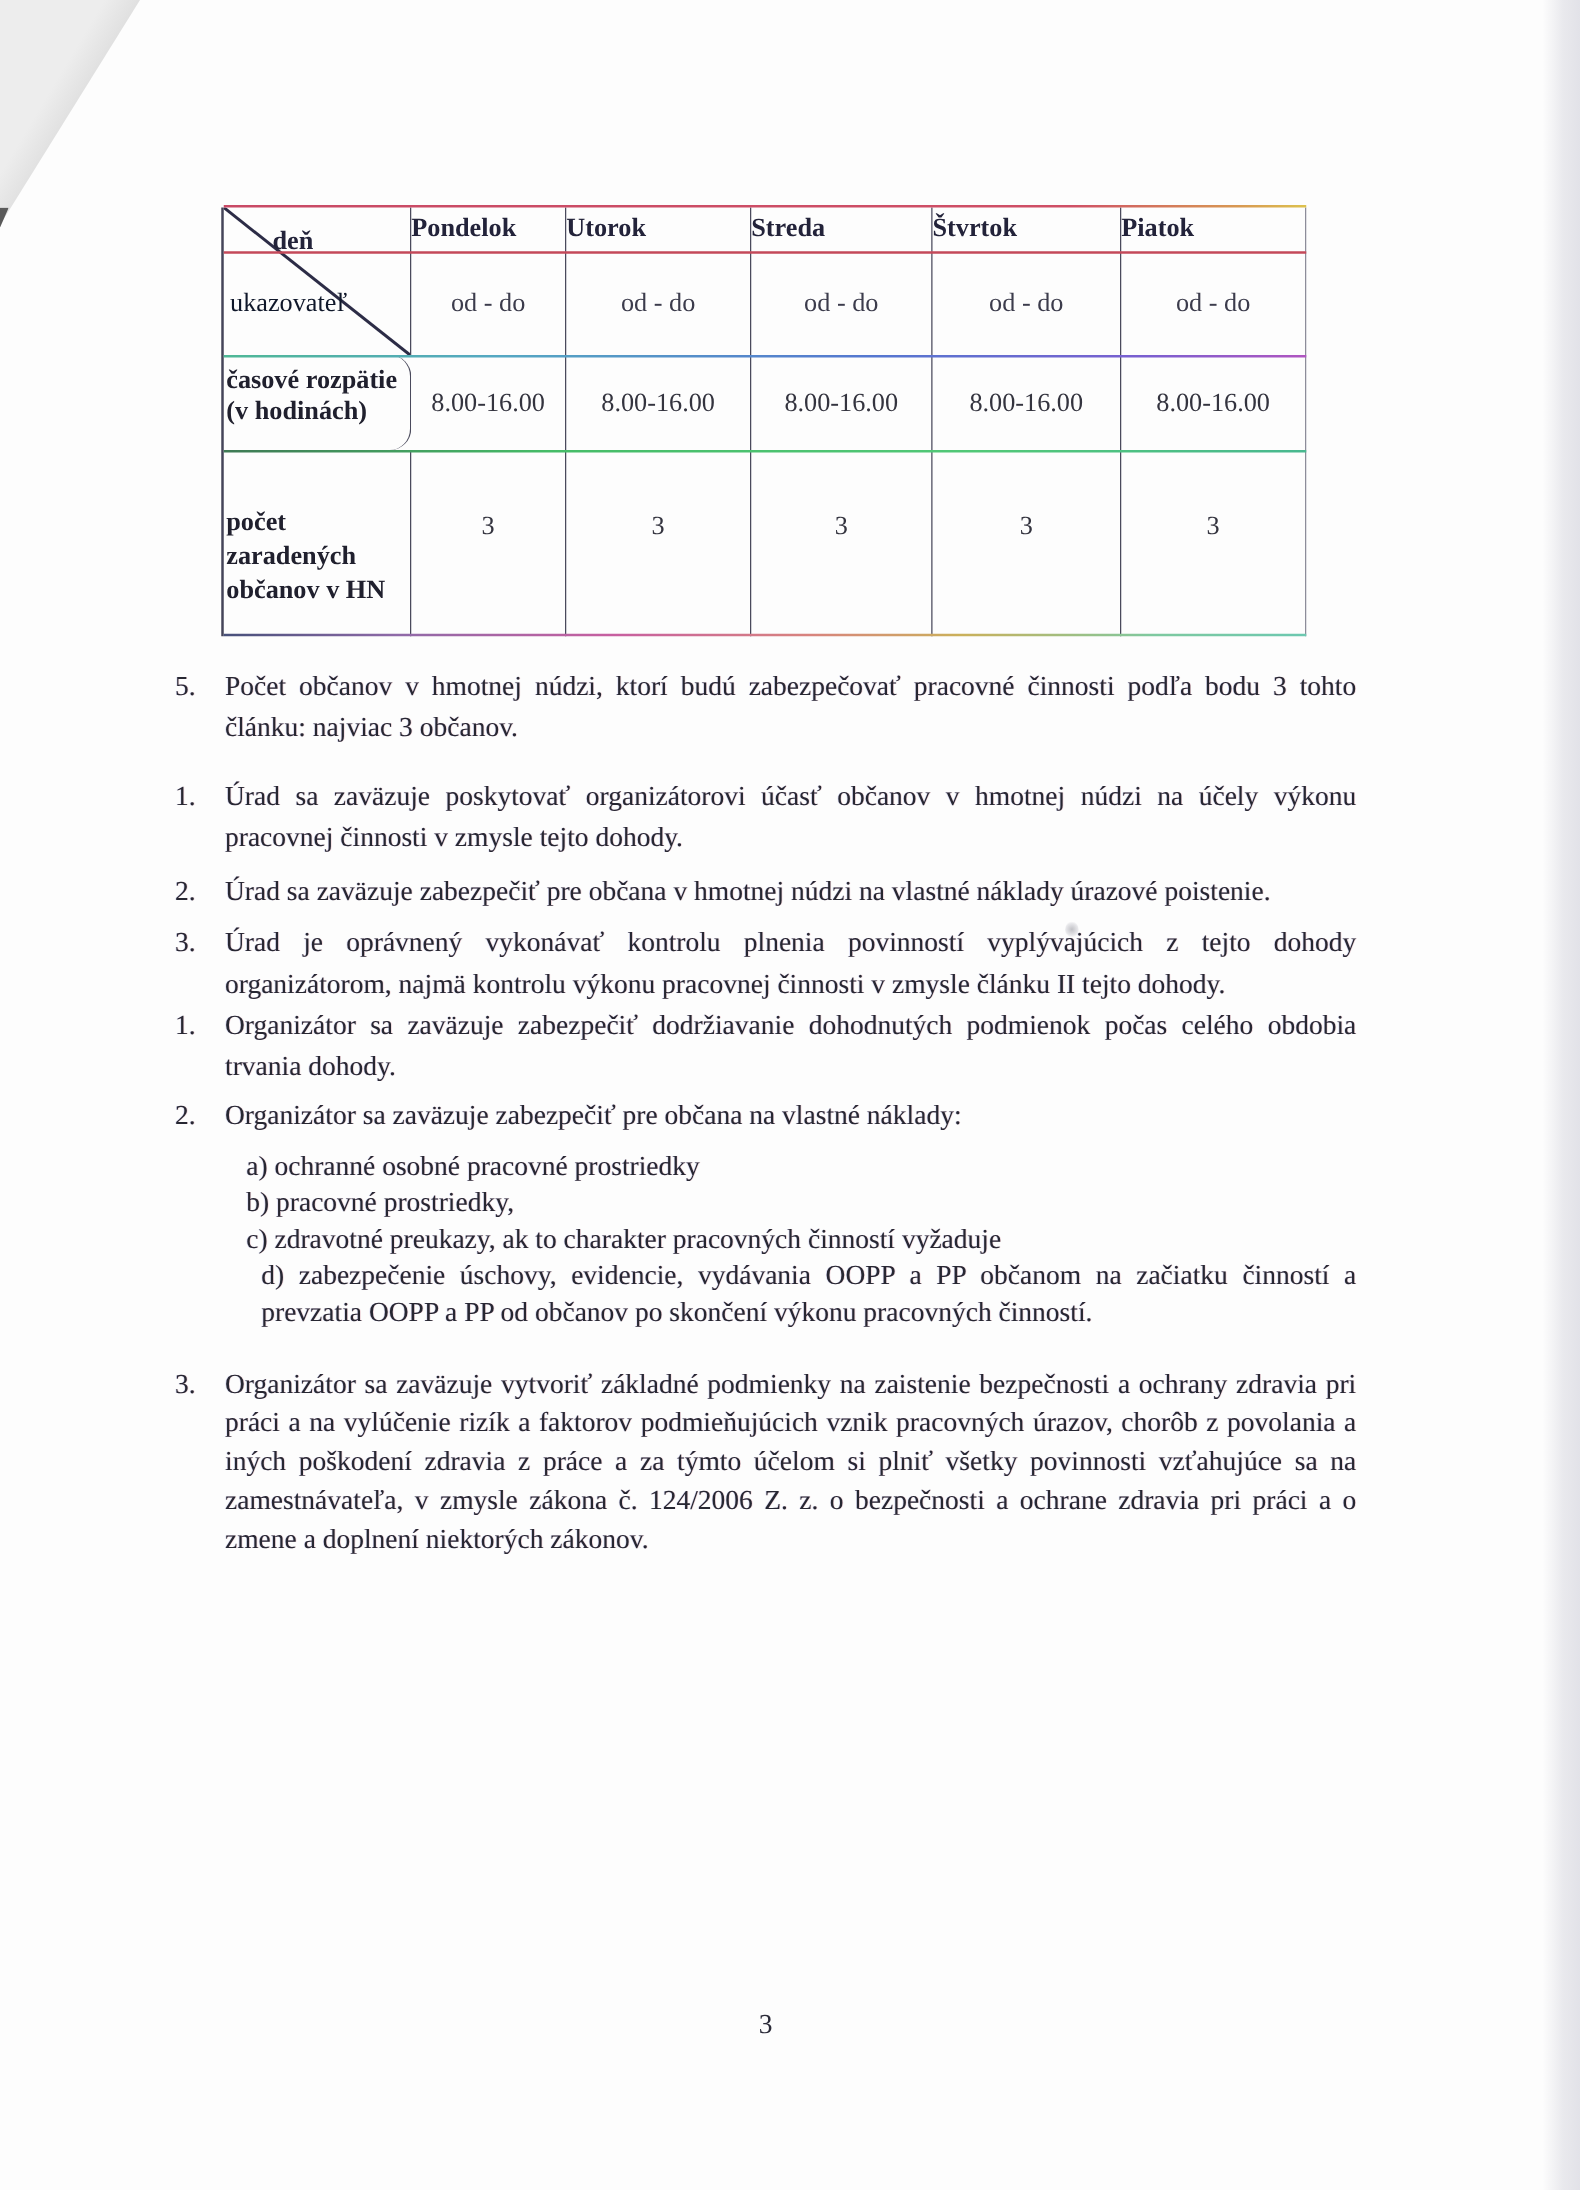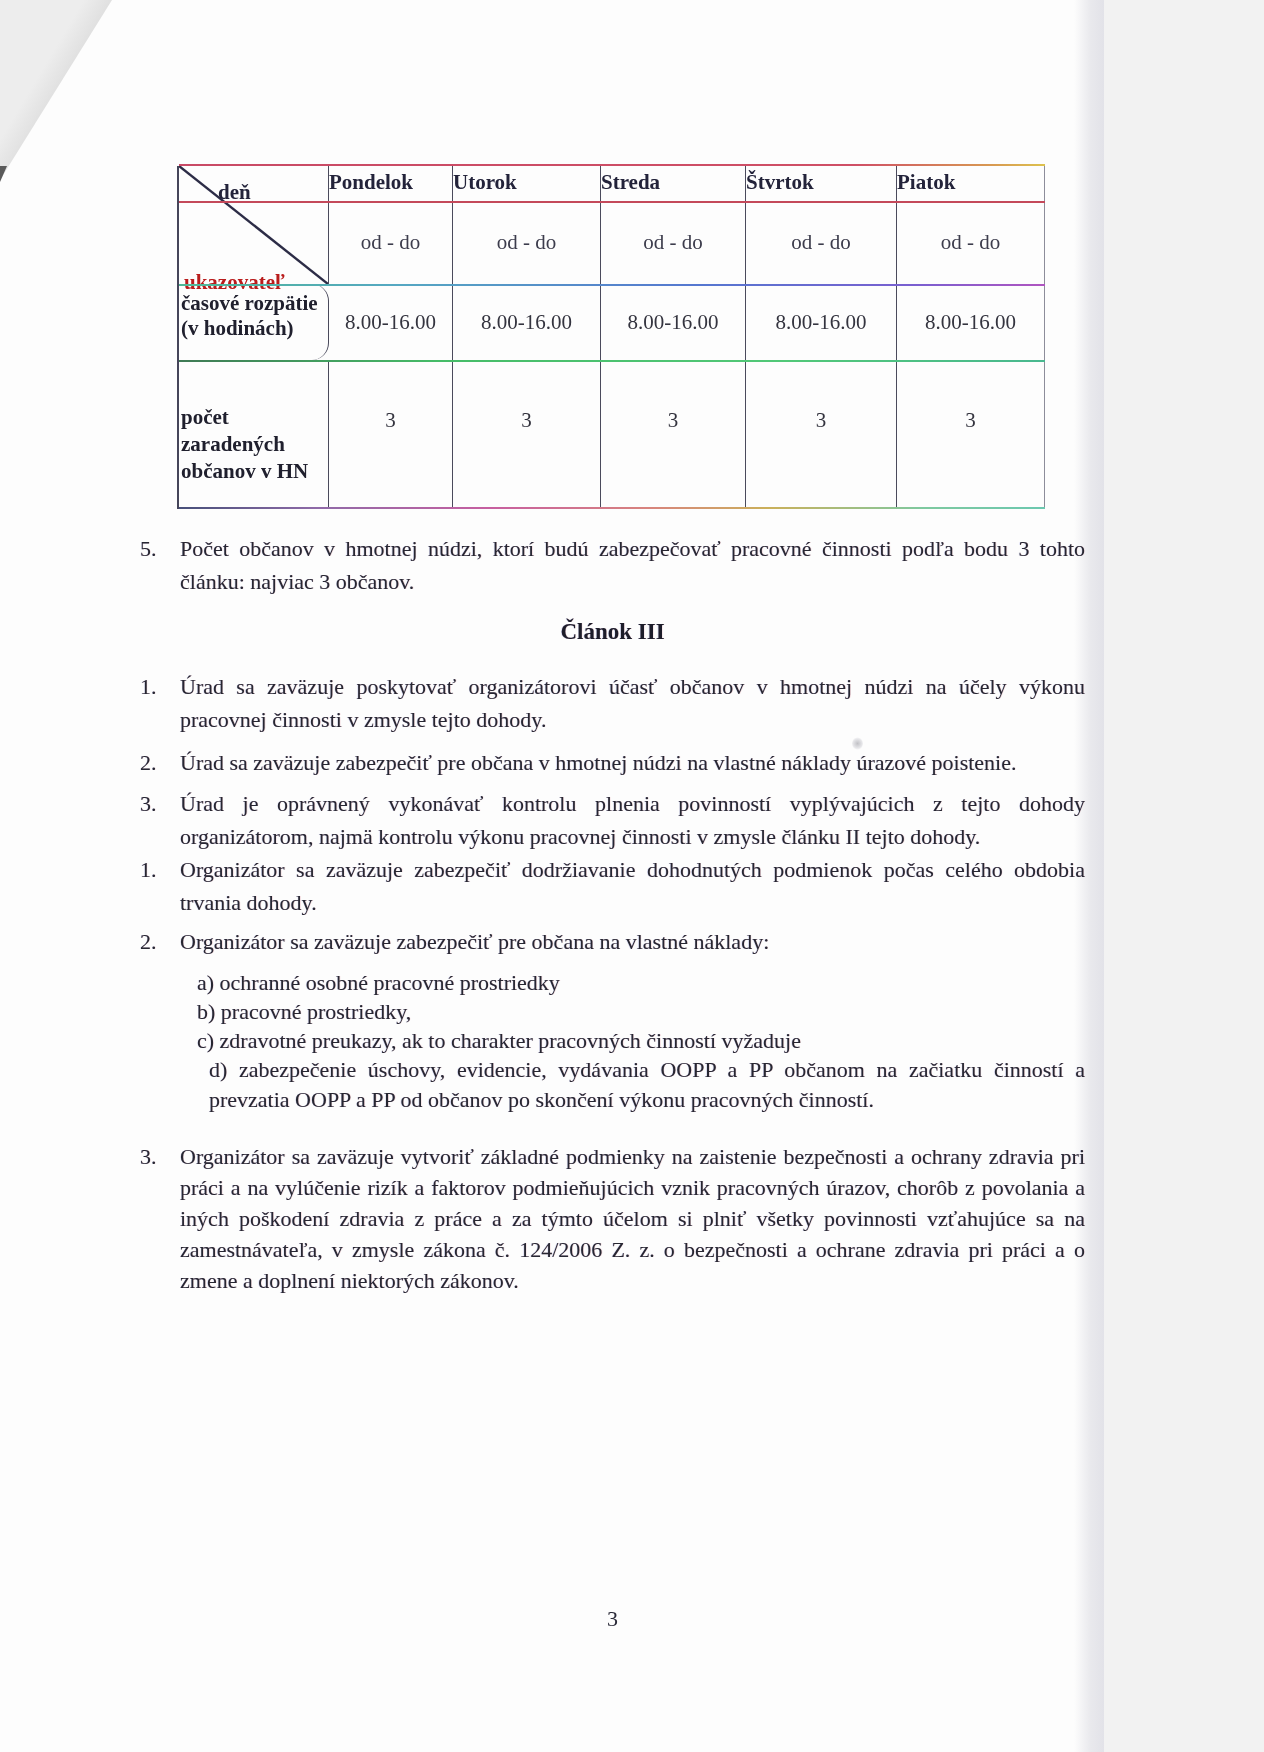--- a/index.html
+++ b/index.html
@@ -2,21 +2,21 @@
 <html><head>
 <meta charset="utf-8">
 <style>
   html,body{margin:0;padding:0;}
   body{
     width:1264px;height:1752px;
     background:#f2f2f2;
     font-family:"Liberation Serif","DejaVu Serif",serif;
   }
   .page{
-    position:relative;width:1104px;height:1752px;
+    position:relative;width:1264px;height:1752px;
     background:#fdfdfd;overflow:hidden;
     color:#272732;
   }
   
   .corner-fold{
     position:absolute;left:0;top:0;width:112px;height:180px;
     background:linear-gradient(121deg,#ededed 38%,#d9d9d9 58%,#b9b9b9 76%,#8f8f8f 90%,#606060 99%);
     clip-path:polygon(0 0,112px 0,0 180px);
   }
   .corner-tick{
@@ -45,21 +45,21 @@
   .l-top{top:-2px;background:linear-gradient(90deg,#c94a66 0%,#cf4f66 78%,#d89a52 94%,#ddc24e 100%);}
   .l-days{top:35px;left:150px;background:#c4495a;}
   .l-oddo{top:118px;background:linear-gradient(90deg,#4fb896 0%,#55a8c2 25%,#5577d0 60%,#7a5fd0 85%,#b055c0 100%);}
   .l-hours{top:194px;background:linear-gradient(90deg,#3f7a55 0%,#46bc68 30%,#52c878 70%,#49b890 100%);}
   .l-bottom{top:341px;background:linear-gradient(90deg,#47507a 0%,#8f6aa8 16%,#c75fa0 36%,#d8837e 54%,#cbb05a 68%,#7ec9a0 86%,#6cc8b0 100%);}
   .cell{border-right:1.6px solid #4a4a5c;position:relative;box-sizing:border-box;}
   .cell.last{border-right:1.8px solid #8d8d9a;}
   .corner-cell{grid-column:1;grid-row:1 / 3;}
   .corner-cell svg{position:absolute;left:0;top:0;width:100%;height:100%;}
   .corner-top-label{position:absolute;left:39px;top:14px;font-weight:bold;color:#23233a;}
-  .corner-bottom-label{position:absolute;left:5px;top:64px;font-weight:bold;color:#b91c1c;margin-top:40px;}
+  .corner-bottom-label{position:absolute;left:5px;top:64px;font-weight:normal;color:#0f172a;}
   .day-cell{grid-row:1;text-align:left;font-weight:bold;color:#23233a;padding-top:4px;}
   .oddo-cell{grid-row:2;display:flex;align-items:center;justify-content:center;color:#3c3c4c;}
   .label-cell{font-weight:bold;color:#20202e;line-height:25px;}
   .time-label{grid-row:3;grid-column:1;padding:7px 2px 0 2px;border-radius:17px;}
   .time-cell{grid-row:3;display:flex;align-items:center;justify-content:center;color:#34343f;}
   .count-label{grid-row:4;grid-column:1;padding:44px 2px 0 2px;line-height:27px;}
   .count-cell{grid-row:4;text-align:center;padding-top:48px;color:#34343f;}
   
   .content{
     position:absolute;left:140px;top:532px;width:945px;
@@ -143,21 +143,20 @@
   </div>
 
   <div class="content">
 
     <div class="numbered mb18">
       <span class="num">5.</span>
       <div class="ptext">Počet občanov v hmotnej núdzi, ktorí budú zabezpečovať pracovné činnosti podľa bodu 3 tohto článku: najviac 3 občanov.</div>
     </div>
 
     <div class="h3-block">
-      <div class="article-head">Článok III</div>
     </div>
 
     <div class="numbered i-a">
       <span class="num">1.</span>
       <div class="ptext">Úrad sa zaväzuje poskytovať organizátorovi účasť občanov v hmotnej núdzi na účely výkonu pracovnej činnosti v zmysle tejto dohody.</div>
     </div>
     <div class="numbered i-b">
       <span class="num">2.</span>
       <div class="ptext">Úrad sa zaväzuje zabezpečiť pre občana v hmotnej núdzi na vlastné náklady  úrazové poistenie.</div>
     </div>

